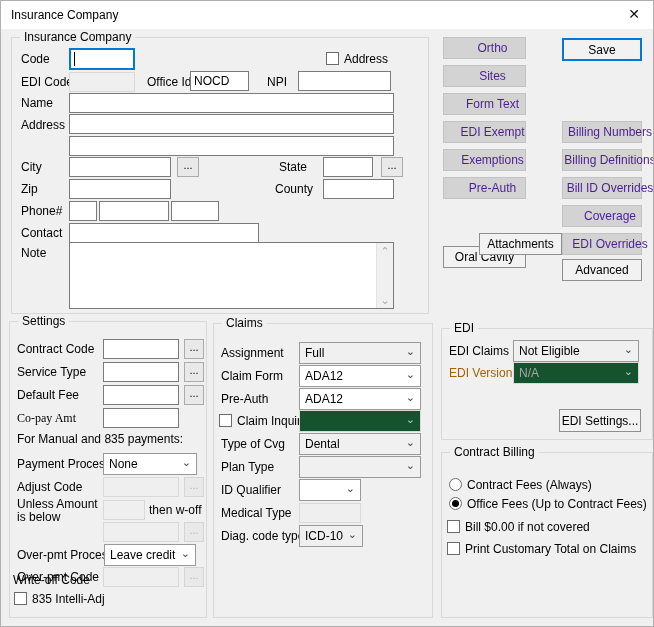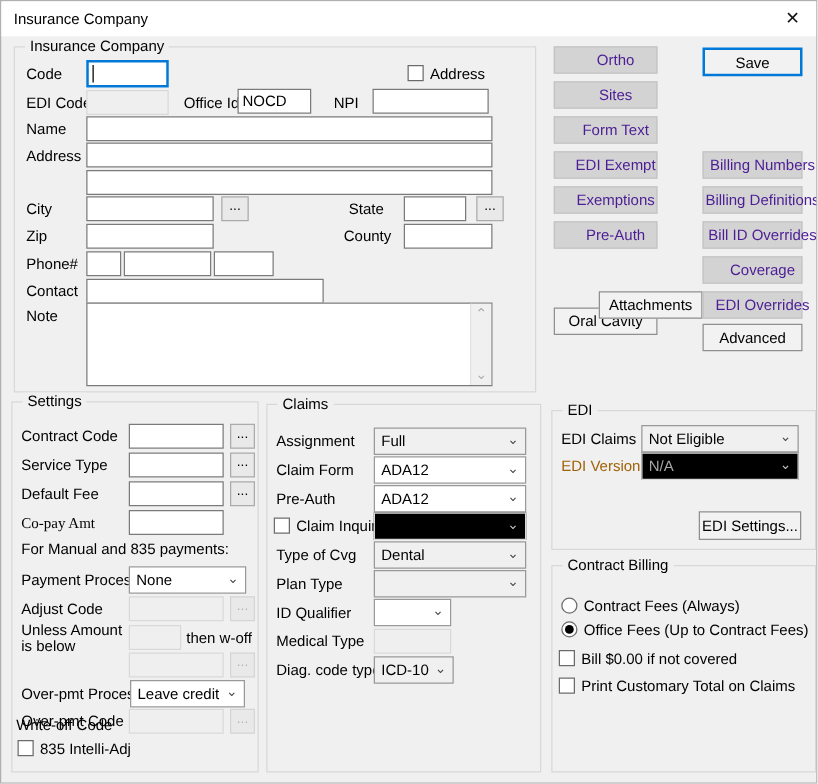--- a/index.html
+++ b/index.html
@@ -17,21 +17,21 @@
   .tb.dis{background:#efefef;border-color:#d9d9d9;}
   .tb.focus{height:22px;border:2px solid #0078d7;}
   .caret{position:absolute;width:1px;height:14px;background:#000;}
   .browse{position:absolute;width:22px;height:20px;box-sizing:border-box;background:#e9e9e9;border:1px solid #ababab;
       text-align:center;line-height:14px;font-size:11px;cursor:default;}
   .browse.dis{border-color:#d5d5d5;color:#b5b5b5;}
   .combo{position:absolute;box-sizing:border-box;height:22px;background:#fff;border:1px solid #999;cursor:default;}
   .combo .val{position:absolute;left:5px;top:3px;white-space:nowrap;}
   .combo .chev{position:absolute;right:5px;top:2px;font-size:11px;color:#444;}
   .combo.gray{background:#f0f0f0;}
-  .combo.dis{background:#000000;border-color:#d9d9d9;}
+  .combo.dis{background:#14532d;border-color:#d9d9d9;}
   .combo.dis .val{color:#a6a6a6;}
   .combo.dis .chev{color:#c6c6c6;}
   .btn{position:absolute;box-sizing:border-box;background:#f2f2f2;border:1px solid #8f8f8f;
       display:flex;align-items:center;justify-content:center;font-size:12px;cursor:default;white-space:nowrap;}
   .btn.primary{border:2px solid #0078d7;}
   .btn.dis{background:#d3d3d3;border-color:#c3c3c3;color:#4c1d95;padding-left:16px;}
   .cb{position:absolute;width:13px;height:13px;box-sizing:border-box;background:#fff;border:1px solid #6b6b6b;}
   .rb{position:absolute;width:13px;height:13px;box-sizing:border-box;background:#fff;border:1px solid #6b6b6b;border-radius:50%;}
   .rb.checked::after{content:"";position:absolute;left:2px;top:2px;width:7px;height:7px;border-radius:50%;background:#000;}
   .notebox{position:absolute;box-sizing:border-box;background:#fff;border:1px solid #7a7a7a;}

